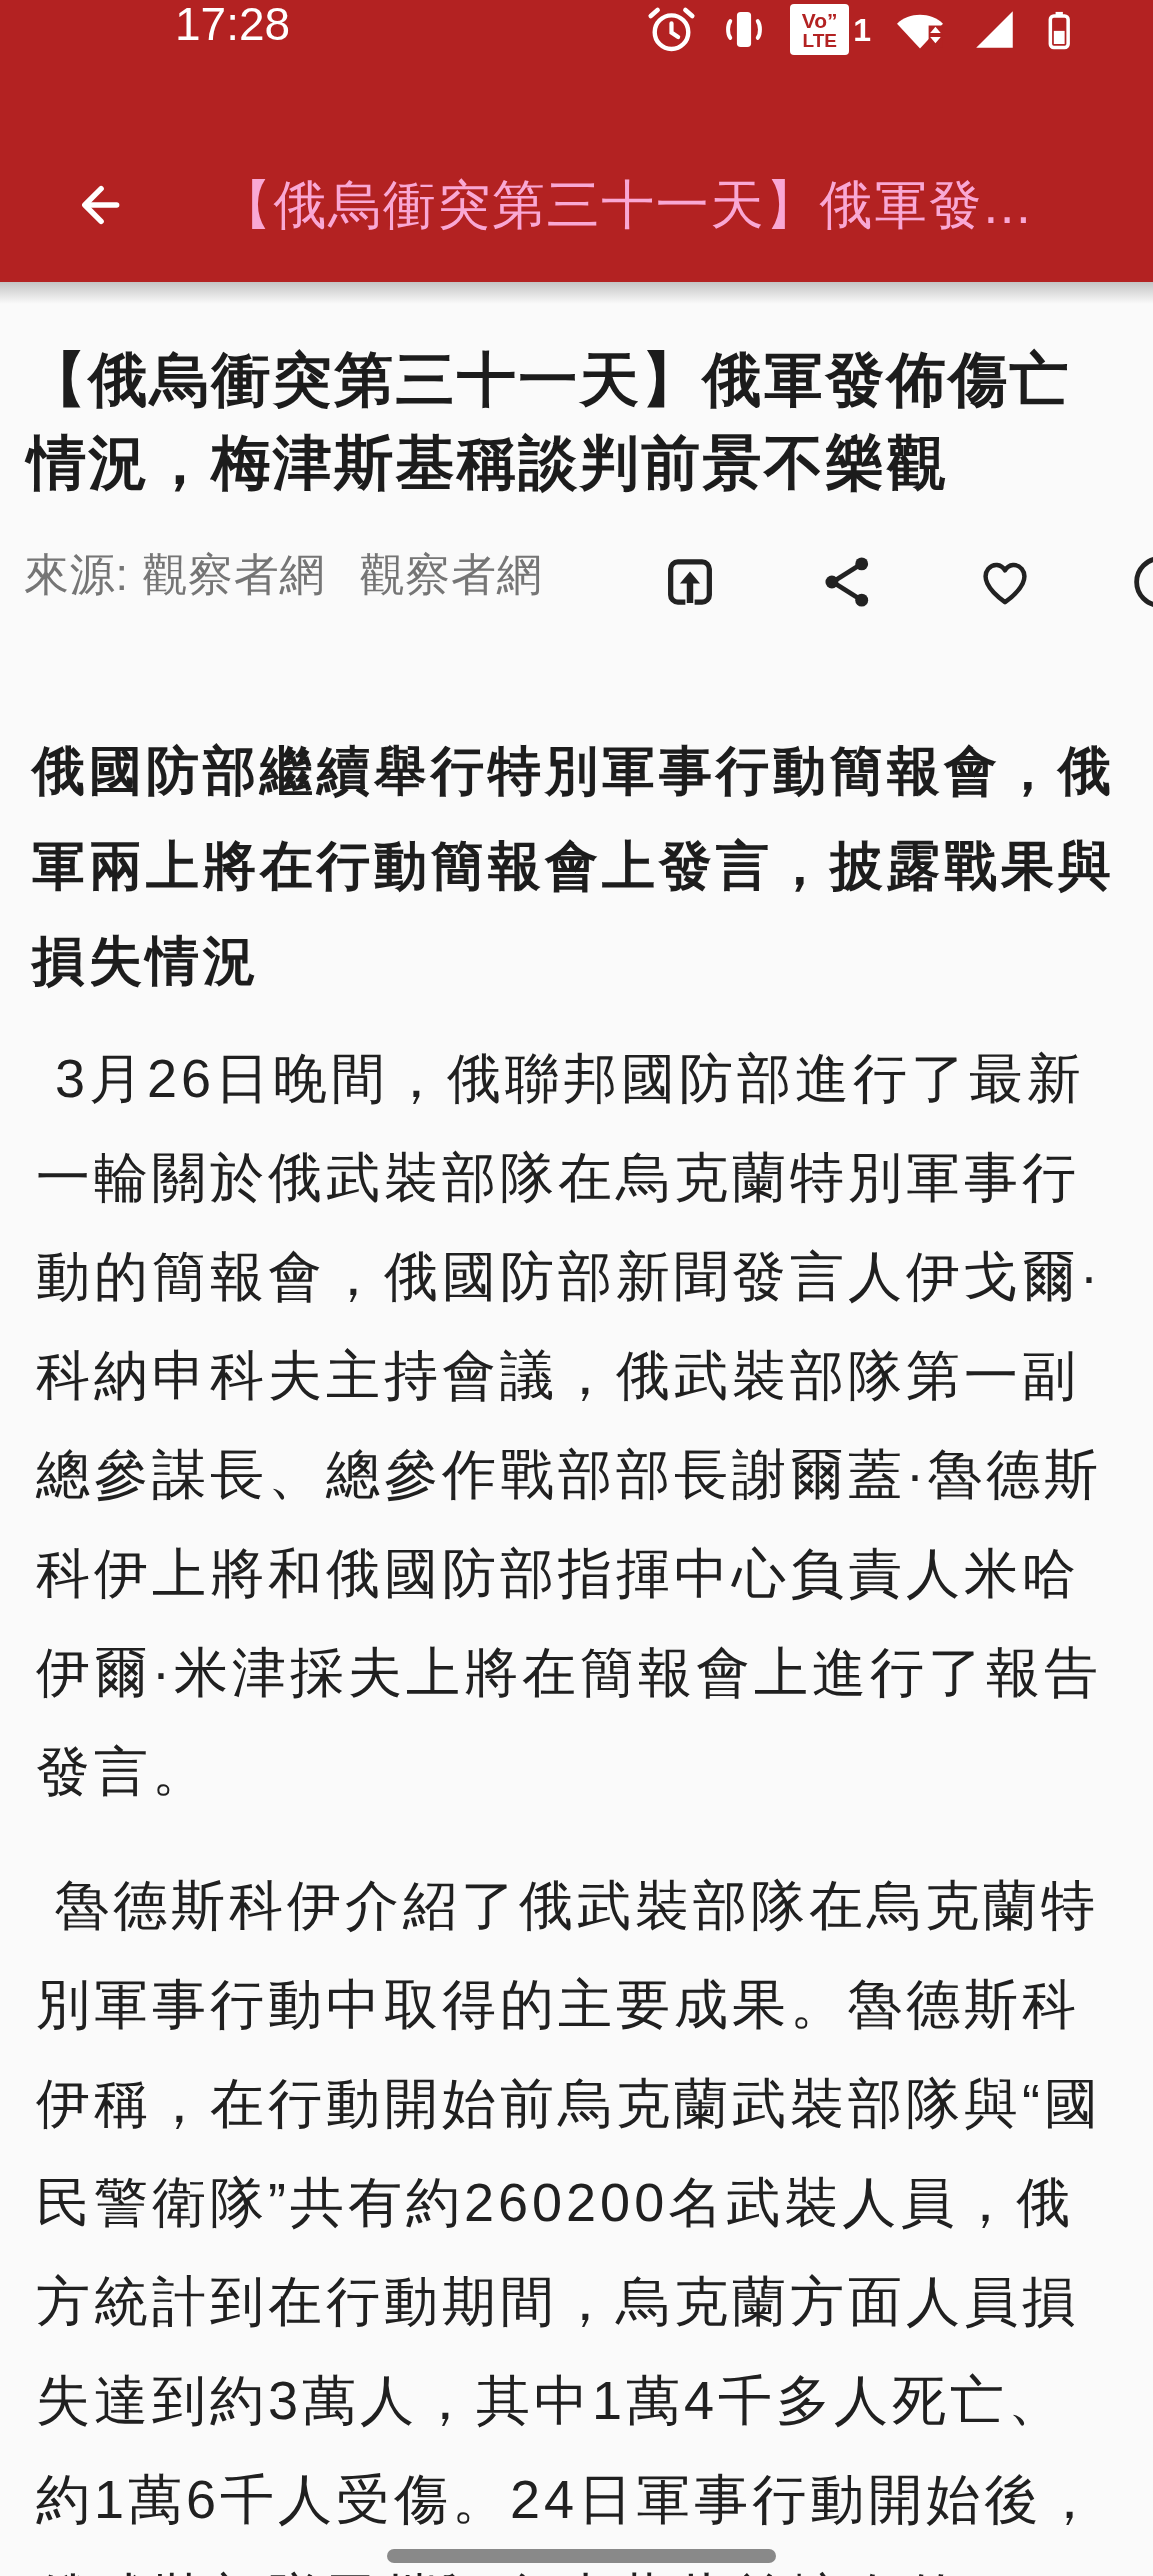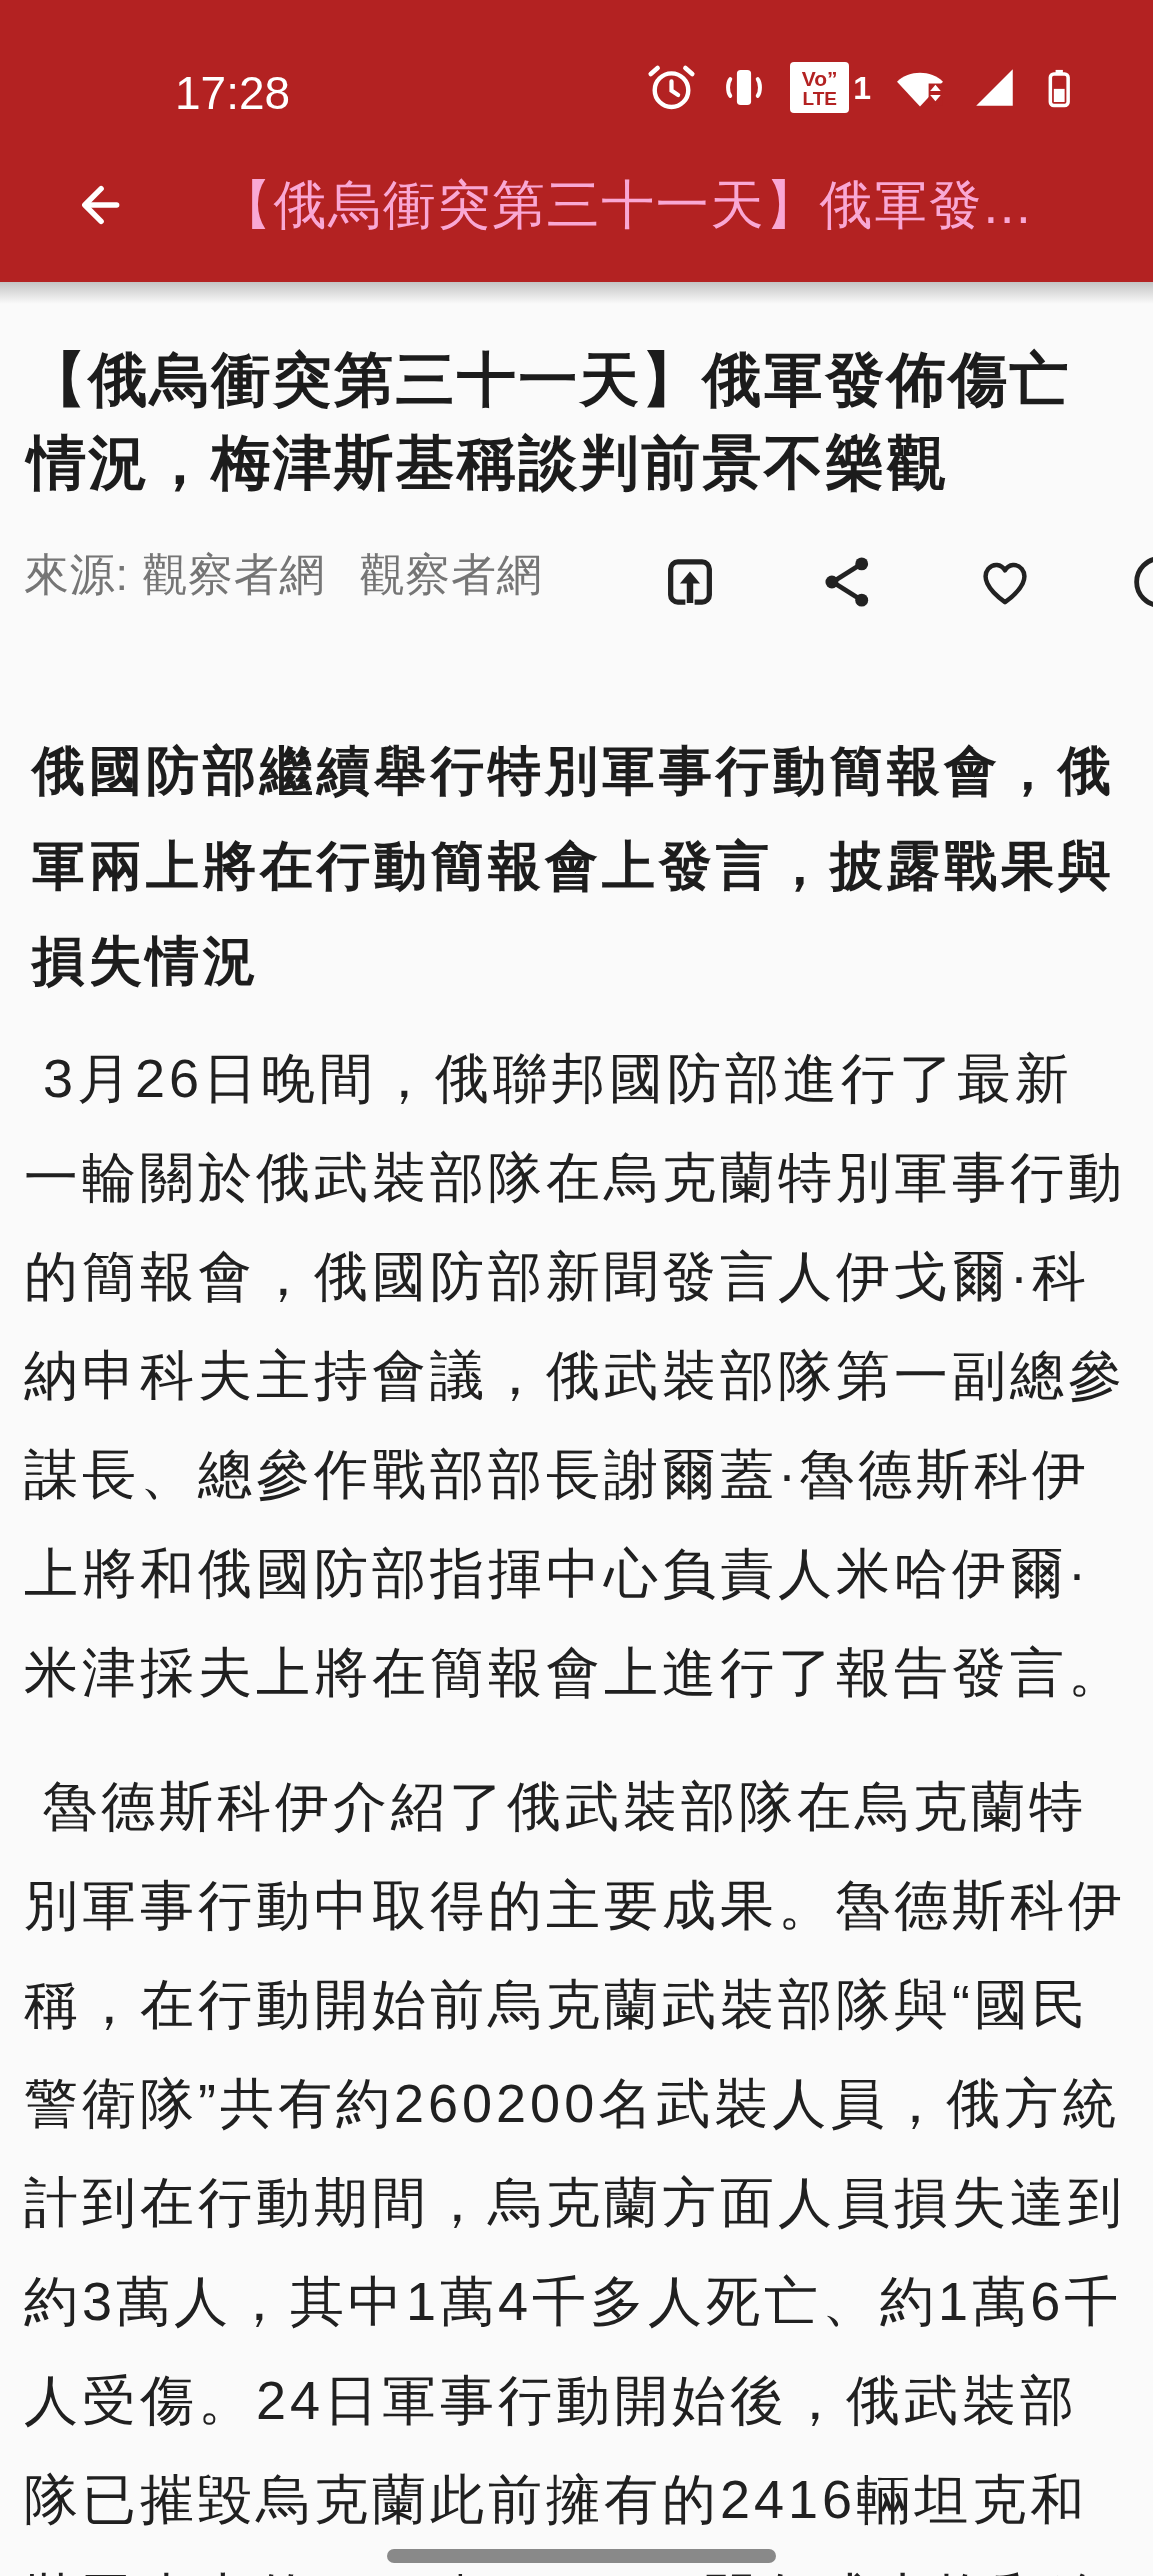--- a/index.html
+++ b/index.html
@@ -5,21 +5,21 @@
   html,body{margin:0;padding:0;background:#e0e0e0;}
   *{box-sizing:border-box;}
   .screen{
     position:relative;width:1153px;height:2576px;margin:0 auto;
     background:#fafafa;overflow:hidden;
     font-family:"Liberation Sans","DejaVu Sans",sans-serif;
   }
   
   .header{background:#b32222;}
   .statusbar{
-    height:130px;display:flex;align-items:flex-end;justify-content:space-between;
+    height:130px;display:flex;align-items:flex-start;justify-content:space-between;
     padding:0 77px 13px 175px;color:#fff;
   }
   .sb-time{font-size:46px;line-height:48px;color:#fff;}
   .sb-icons{display:flex;align-items:center;gap:21px;height:59px;}
   .sb-icons svg{display:block;}
   .volte{
     display:flex;align-items:center;
   }
   .volte-badge{
     width:59px;height:51px;background:#fff;border-radius:4px;
@@ -55,21 +55,21 @@
   .icon-export{left:637px;}
   .icon-share{left:795px;}
   .icon-heart{left:952px;}
   .icon-info{left:1107px;}
   .intro{
     margin:103px 8px 0;font-size:53px;line-height:95px;letter-spacing:4px;
     font-weight:bold;color:#1d1d1d;white-space:pre-wrap;
   }
   .para{
     font-size:54px;line-height:99px;letter-spacing:4px;color:#202020;
-    white-space:pre-wrap;margin:0;
+    white-space:pre-wrap;margin:12px;
   }
   .para-1{margin-top:21px;}
   .para-2{margin-top:35px;}
   
   .home-indicator{
     position:absolute;left:387px;top:2549px;width:389px;height:13.6px;
     border-radius:7.2px;background:#898989;
   }
 </style>
 </head>

